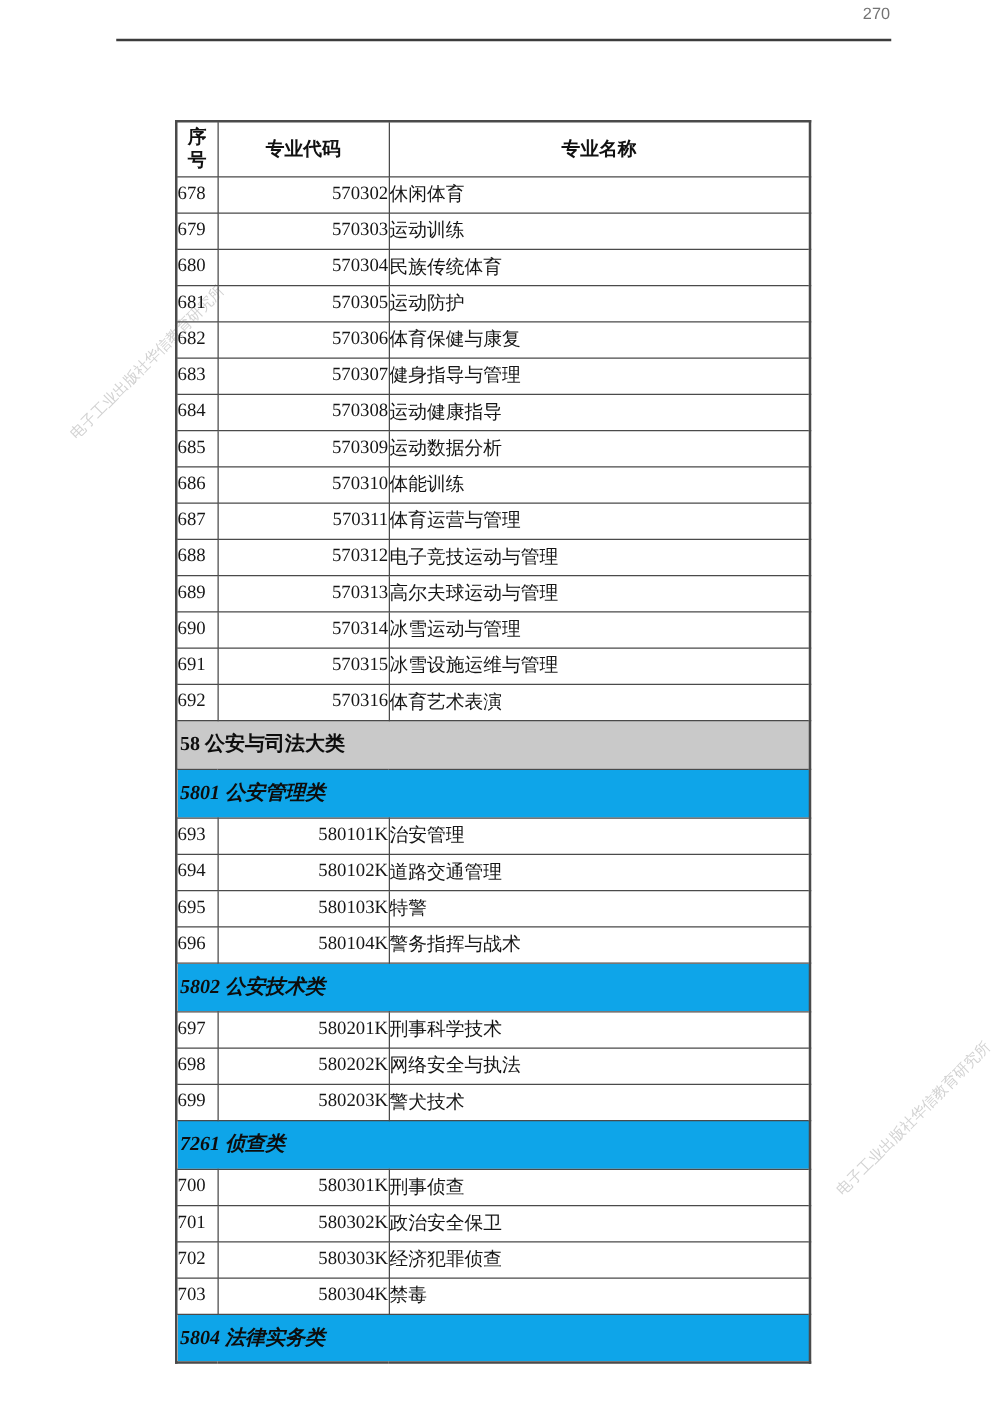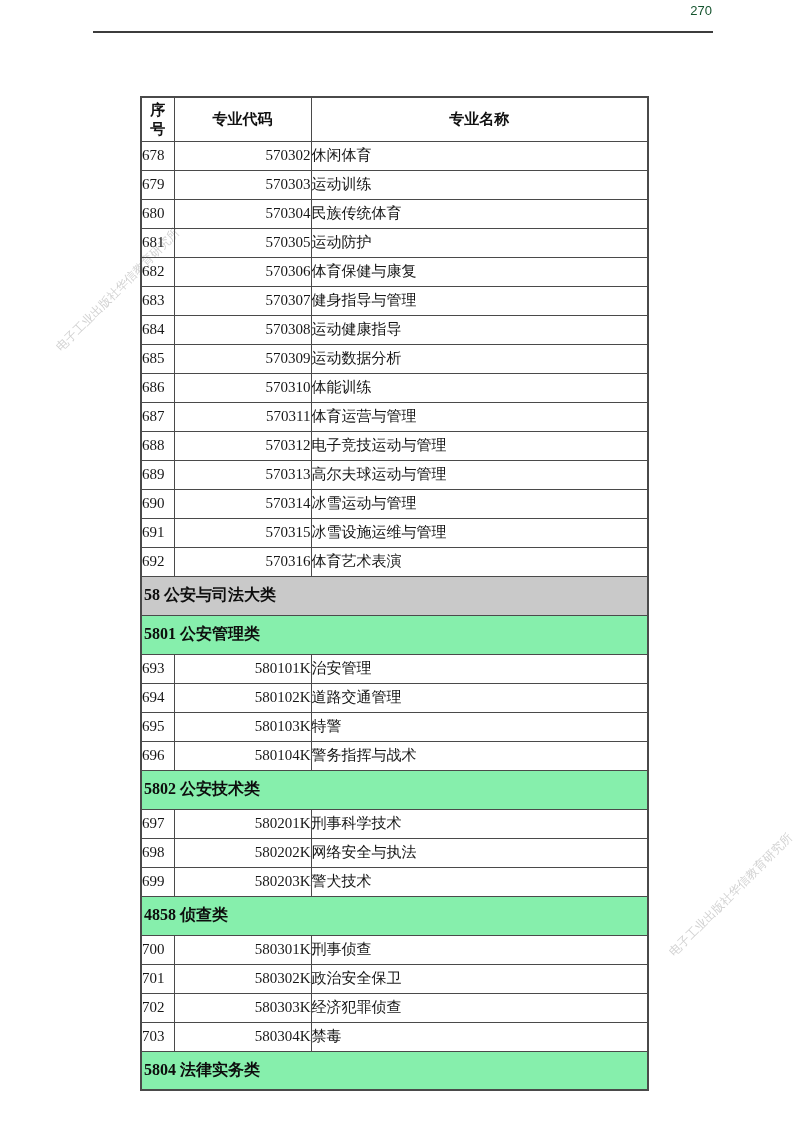--- a/index.html
+++ b/index.html
@@ -18,21 +18,21 @@
 
   
   .page-number {
     position: absolute;
     top: 3px;
     left: 650px;
     width: 62px;
     text-align: right;
     font-family: "Liberation Sans", "DejaVu Sans", sans-serif;
     font-size: 13px;
-    color: #14532d;
+    color: #737373;
   }
 
   
   .header-rule {
     position: absolute;
     top: 31px;
     left: 93px;
     width: 620px;
     height: 2px;
     background: #3c3c3c;
@@ -103,21 +103,21 @@
 
   tr.section-row { height: 39px; }
   tr.section-row td {
     font-weight: bold;
     font-size: 16px;
     text-align: left;
     padding-left: 2px;
     color: #0d0d0d;
   }
   tr.section-row.major td { background: #c9c9c9; }
-  tr.section-row.minor td { background: #86efac; }
+  tr.section-row.minor td { background: #0ea5e9; font-style: italic; }
 </style>
 </head>
 <body>
 
 <div class="page-number">270</div>
 
 <div class="header-rule"></div>
 
 <div class="watermark wm-top-left">电子工业出版社华信教育研究所</div>
 
@@ -251,21 +251,21 @@
         <td class="no">698</td>
         <td class="code">580202K</td>
         <td class="name">网络安全与执法</td>
       </tr>
       <tr class="data-row">
         <td class="no">699</td>
         <td class="code">580203K</td>
         <td class="name">警犬技术</td>
       </tr>
       <tr class="section-row minor">
-        <td colspan="3">4858 侦查类</td>
+        <td colspan="3">7261 侦查类</td>
       </tr>
       <tr class="data-row">
         <td class="no">700</td>
         <td class="code">580301K</td>
         <td class="name">刑事侦查</td>
       </tr>
       <tr class="data-row">
         <td class="no">701</td>
         <td class="code">580302K</td>
         <td class="name">政治安全保卫</td>

